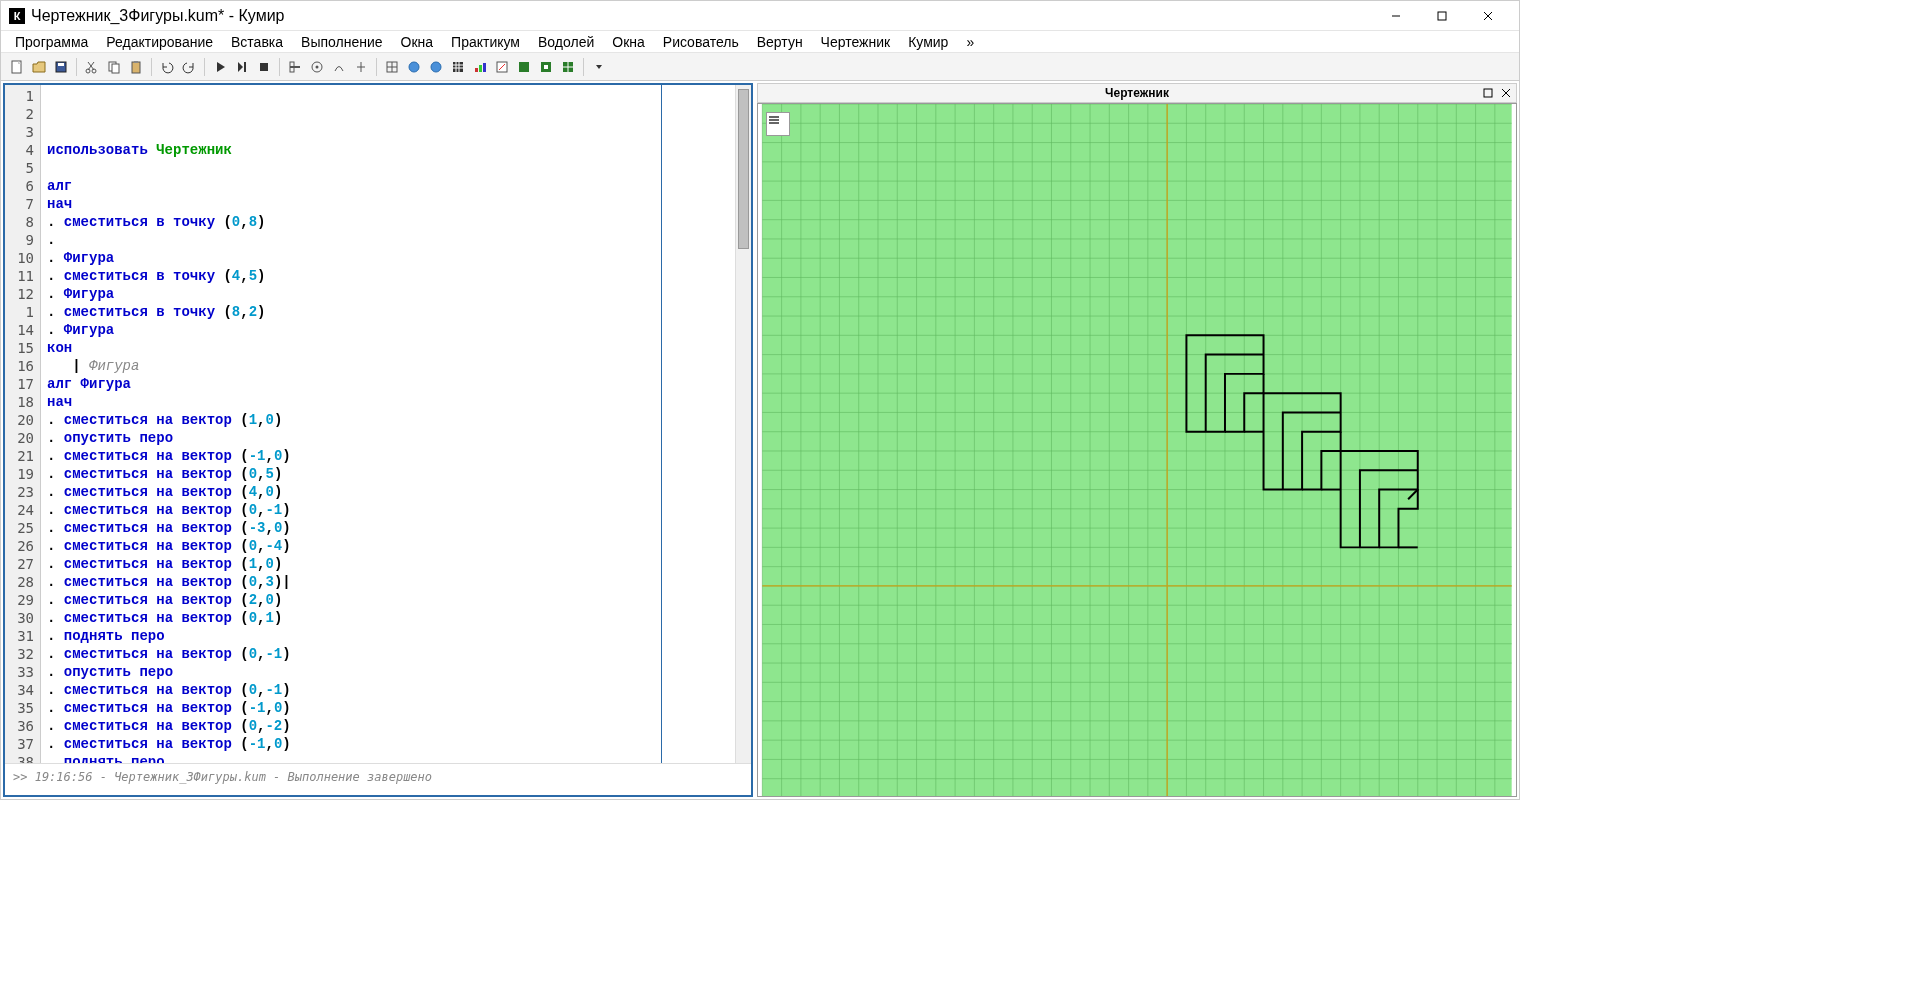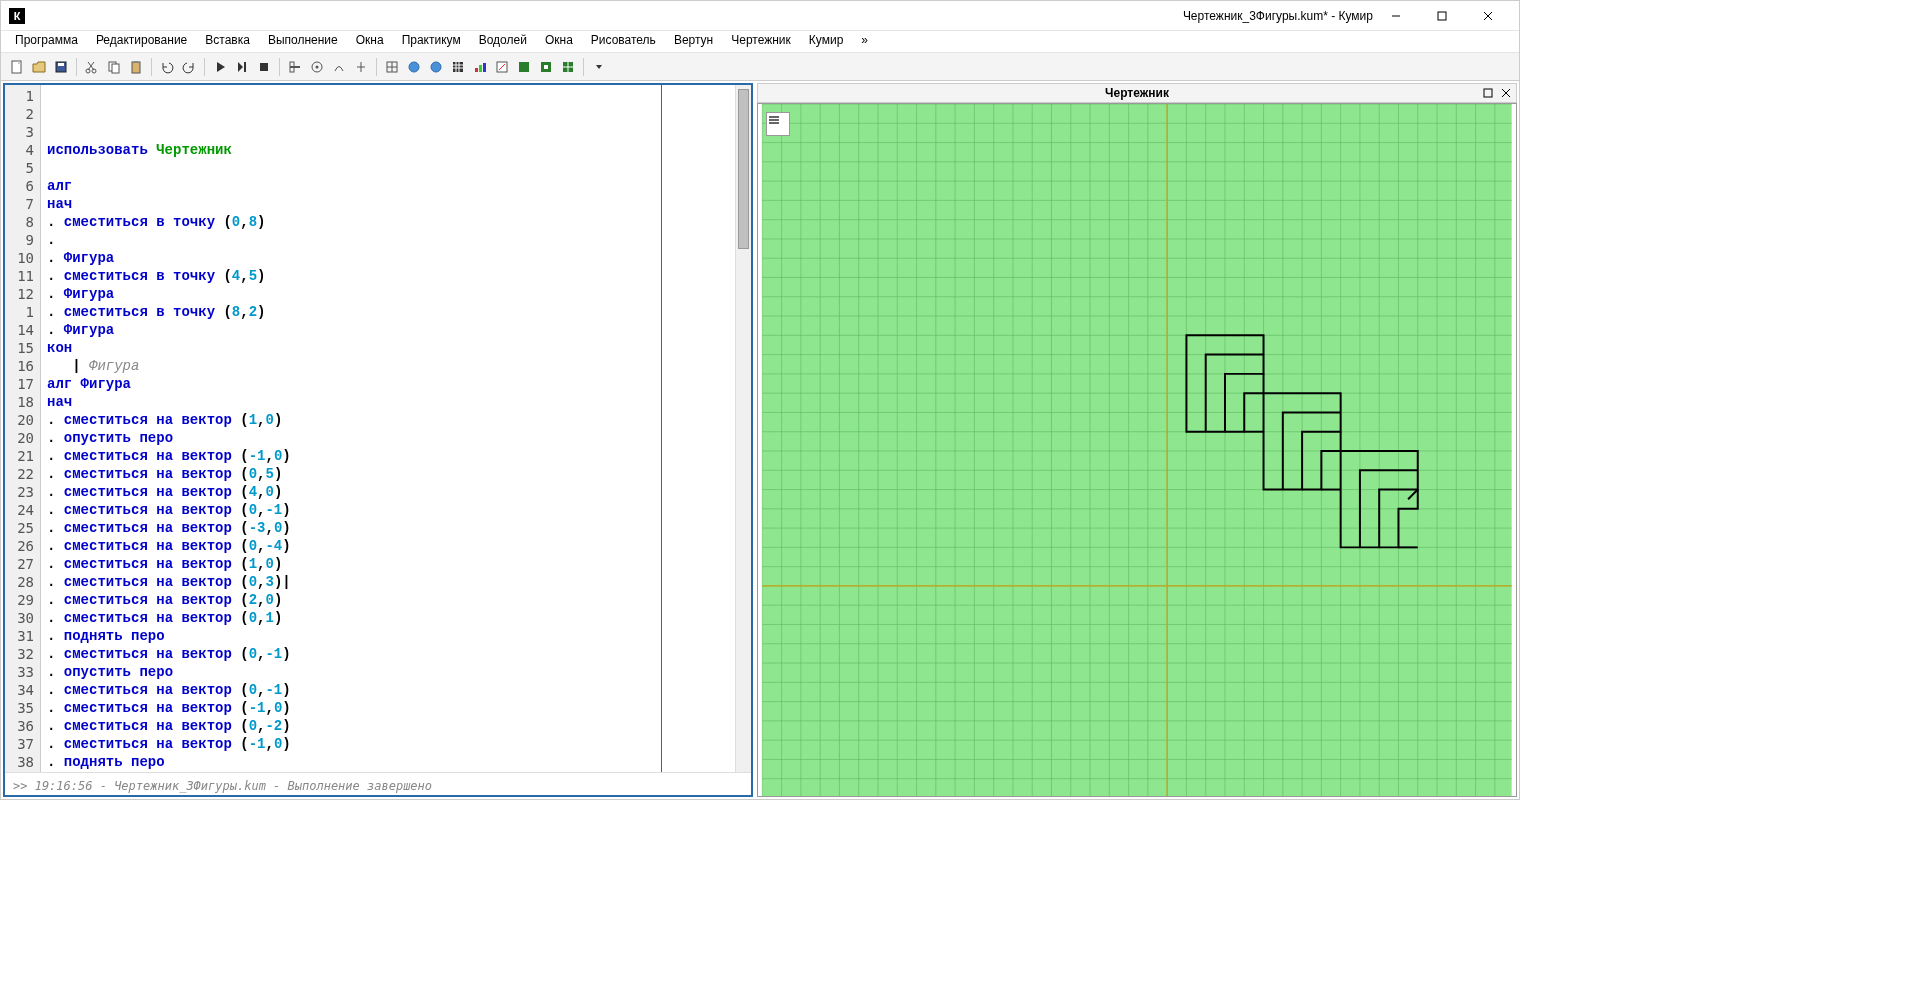--- a/index.html
+++ b/index.html
@@ -1,44 +1,44 @@
 <!DOCTYPE html>
 <html><head>
 <meta charset="utf-8">
 <style>
 * { margin: 0; padding: 0; box-sizing: border-box; }
 body { font-family: "Segoe UI", Tahoma, sans-serif; font-size: 12px; background: #fff; overflow: hidden; }
 .window { width: 1520px; height: 800px; display: flex; flex-direction: column; border: 1px solid #ccc; }
 .titlebar { height: 30px; background: #fff; display: flex; align-items: center; padding: 0 8px; border-bottom: 1px solid #e5e5e5; }
 .titlebar .app-icon { width: 16px; height: 16px; background: #000; color: #fff; font-weight: bold; display: flex; align-items: center; justify-content: center; font-size: 11px; margin-right: 6px; }
-.titlebar .title { flex: 1; font-size: 12px; text-align: right; }
+.titlebar .title { flex: 1; font-size: 16px; }
 .titlebar .win-controls { display: flex; gap: 0; }
 .titlebar .win-btn { width: 46px; height: 30px; display: flex; align-items: center; justify-content: center; cursor: pointer; }
-.menubar { height: 22px; display: flex; padding: 0 6px; gap: 2px; border-bottom: 1px solid #e5e5e5; font-size: 12px; }
+.menubar { height: 22px; display: flex; align-items: center; padding: 0 6px; gap: 2px; border-bottom: 1px solid #e5e5e5; font-size: 14px; }
 .menubar .menu-item { padding: 2px 8px; cursor: pointer; }
 .toolbar { height: 28px; display: flex; align-items: center; padding: 0 6px; gap: 2px; border-bottom: 1px solid #ccc; background: #f4f4f4; }
 .toolbar .btn { width: 20px; height: 20px; display: flex; align-items: center; justify-content: center; cursor: pointer; border: 1px solid transparent; }
 .toolbar .sep { width: 1px; height: 18px; background: #ccc; margin: 0 3px; }
 .main { flex: 1; display: flex; overflow: hidden; }
 .editor-pane { flex: 1; display: flex; flex-direction: column; border: 2px solid #2b6aa8; margin: 2px; overflow: hidden; position: relative; }
 .editor-scroll { flex: 1; display: flex; overflow: hidden; position: relative; }
 .gutter { width: 36px; background: #f0f0f0; border-right: 1px solid #ccc; font-family: "Consolas", monospace; font-size: 14px; color: #555; text-align: right; padding-right: 6px; padding-top: 2px; }
 .gutter .ln { height: 18px; line-height: 18px; }
 .code { flex: 1; font-family: "Consolas", "Courier New", monospace; font-size: 14px; padding: 8px 6px; white-space: pre; position: relative; }
 .code .line { height: 18px; line-height: 18px; }
 .kw { color: #0000cc; font-weight: bold; }
 .type { color: #009900; font-weight: bold; }
 .num { color: #0099cc; font-weight: bold; }
 .punct { color: #000; font-weight: bold; }
 .dot { color: #000; font-weight: bold; }
 .comment { color: #888; font-style: italic; }
 .vscroll { width: 16px; background: #f0f0f0; border-left: 1px solid #ddd; position: relative; }
 .vscroll .thumb { position: absolute; left: 2px; right: 2px; top: 4px; height: 160px; background: #c0c0c0; border: 1px solid #999; }
 .code-divider { position: absolute; left: 620px; top: 0; bottom: 0; width: 1px; background: #2b6aa8; }
-.status-line { height: 23px; font-family: "Consolas", monospace; font-size: 12px; color: #888; font-style: italic; padding: 6px 8px; border-top: 1px solid #ddd; overflow: hidden; white-space: nowrap; }
+.status-line { height: 32px; font-family: "Consolas", monospace; font-size: 12px; color: #888; font-style: italic; padding: 6px 8px; border-top: 1px solid #ddd; overflow: hidden; white-space: nowrap; }
 .drawer-pane { width: 760px; display: flex; flex-direction: column; margin: 2px; }
 .drawer-header { height: 20px; display: flex; align-items: center; justify-content: center; font-weight: bold; position: relative; background: #f4f4f4; border: 1px solid #ccc; }
 .drawer-header .panel-btns { position: absolute; right: 2px; display: flex; gap: 2px; }
 .drawer-header .pb { width: 16px; height: 16px; display: flex; align-items: center; justify-content: center; cursor: pointer; font-size: 12px; }
 .canvas-wrap { flex: 1; position: relative; border: 1px solid #999; overflow: hidden; }
 .canvas-wrap svg { width: 100%; height: 100%; display: block; }
 .menu-toggle { position: absolute; left: 8px; top: 8px; width: 24px; height: 24px; background: #fff; border: 1px solid #999; display: flex; align-items: center; justify-content: center; cursor: pointer; }
 </style>
 </head>
 <body>
@@ -258,21 +258,21 @@
             <div class="ln">12</div>
             <div class="ln">1</div>
             <div class="ln">14</div>
             <div class="ln">15</div>
             <div class="ln">16</div>
             <div class="ln">17</div>
             <div class="ln">18</div>
             <div class="ln">20</div>
             <div class="ln">20</div>
             <div class="ln">21</div>
-            <div class="ln">22</div>
+            <div class="ln">19</div>
             <div class="ln">23</div>
             <div class="ln">24</div>
             <div class="ln">25</div>
             <div class="ln">26</div>
             <div class="ln">27</div>
             <div class="ln">28</div>
             <div class="ln">29</div>
             <div class="ln">30</div>
             <div class="ln">31</div>
             <div class="ln">32</div>

